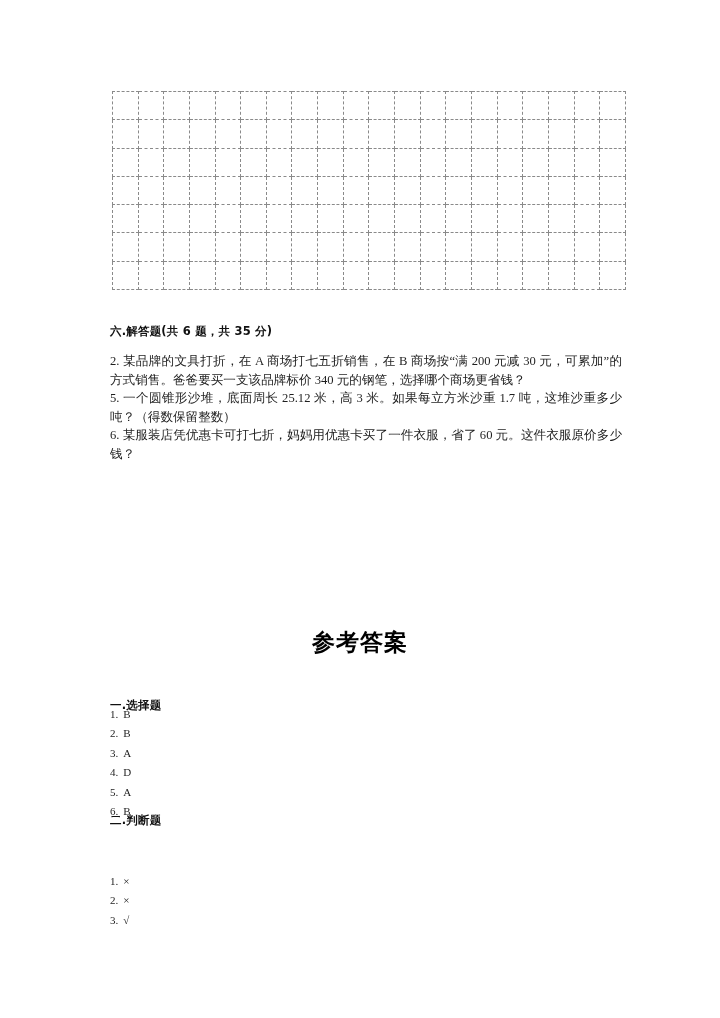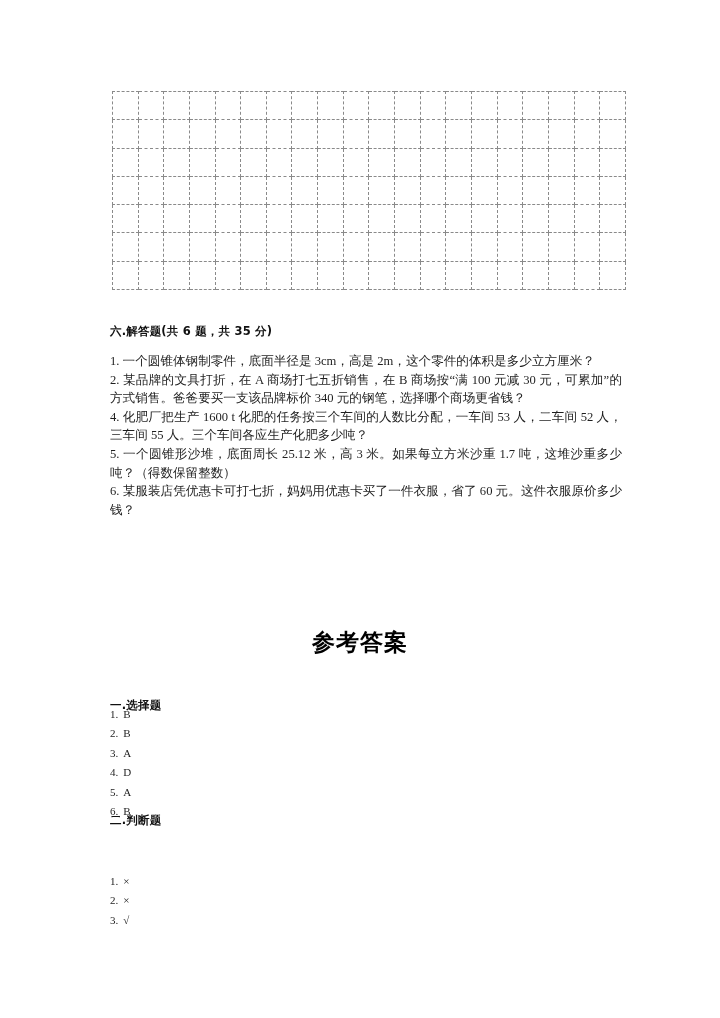--- a/index.html
+++ b/index.html
@@ -265,30 +265,22 @@
             <td></td>
           </tr>
         </tbody>
     </table>
   </div>
 
   <div class="section-heading" id="heading-six">六.解答题(共 6 题，共 35 分)</div>
 
   <div class="qblock" id="questions">
     <p class="qline">
-      <span>1.</span>
-      <span>一个圆锥体钢制零件，底面半径是 3cm，高是 2m，这个零件的体积是多少立方厘米？</span>
-    </p>
-    <p class="qline">
       <span>2.</span>
-      <span>某品牌的文具打折，在 A 商场打七五折销售，在 B 商场按“满 100 元减 30 元，可累加”的方式销售。爸爸要买一支该品牌标价 340 元的钢笔，选择哪个商场更省钱？</span>
-    </p>
-    <p class="qline">
-      <span>4.</span>
-      <span>化肥厂把生产 1600 t 化肥的任务按三个车间的人数比分配，一车间 53 人，二车间 52 人，三车间 55 人。三个车间各应生产化肥多少吨？</span>
+      <span>某品牌的文具打折，在 A 商场打七五折销售，在 B 商场按“满 200 元减 30 元，可累加”的方式销售。爸爸要买一支该品牌标价 340 元的钢笔，选择哪个商场更省钱？</span>
     </p>
     <p class="qline">
       <span>5.</span>
       <span>一个圆锥形沙堆，底面周长 25.12 米，高 3 米。如果每立方米沙重 1.7 吨，这堆沙重多少吨？（得数保留整数）</span>
     </p>
     <p class="qline">
       <span>6.</span>
       <span>某服装店凭优惠卡可打七折，妈妈用优惠卡买了一件衣服，省了 60 元。这件衣服原价多少钱？</span>
     </p>
   </div>

